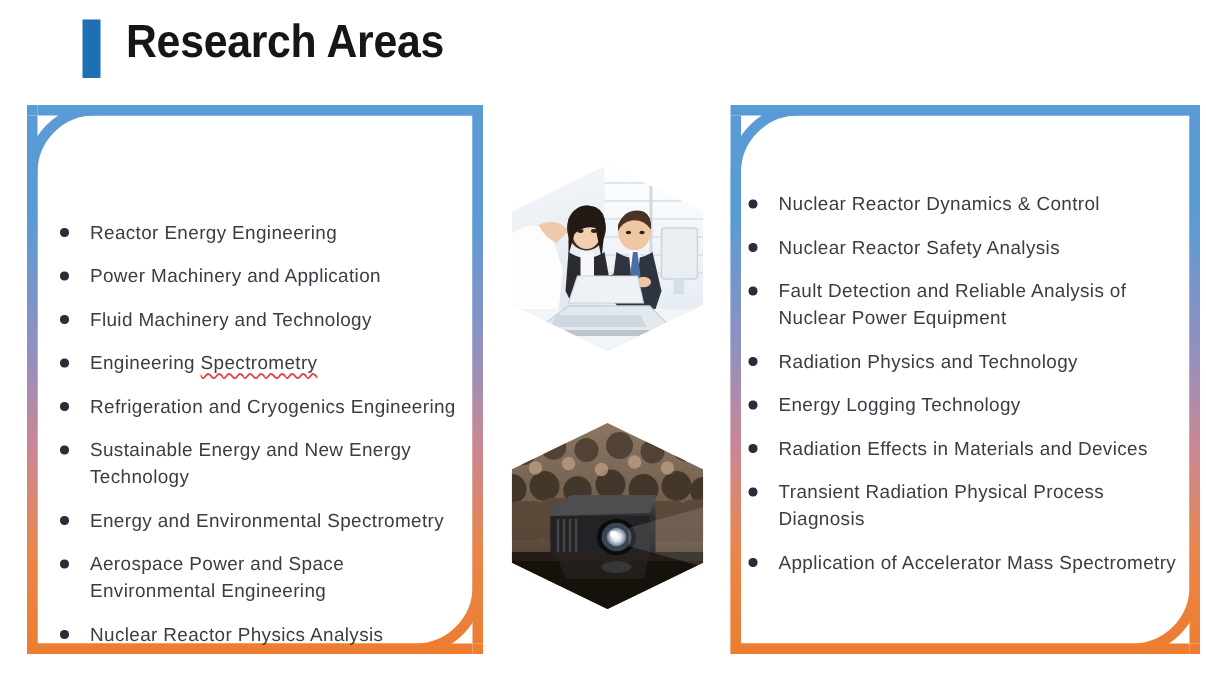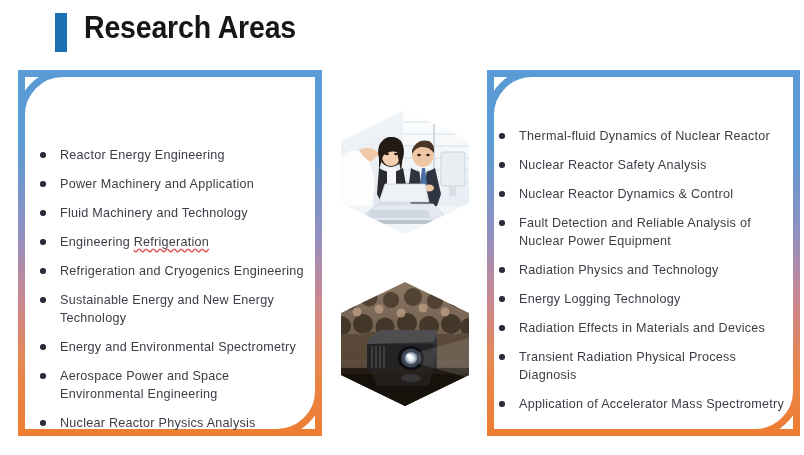--- a/index.html
+++ b/index.html
@@ -178,21 +178,21 @@
   <li class="topic-item">
     <span class="bullet"></span>
     <span>Power Machinery and Application</span>
   </li>
   <li class="topic-item">
     <span class="bullet"></span>
     <span>Fluid Machinery and Technology</span>
   </li>
   <li class="topic-item">
     <span class="bullet"></span>
-    <span><span>Engineering </span><span class="spell">Refrigeration</span></span>
+    <span><span>Engineering </span><span class="spell">Spectrometry</span></span>
   </li>
   <li class="topic-item">
     <span class="bullet"></span>
     <span>Refrigeration and Cryogenics Engineering</span>
   </li>
   <li class="topic-item">
     <span class="bullet"></span>
     <span>Sustainable Energy and New Energy Technology</span>
   </li>
   <li class="topic-item">
@@ -360,32 +360,28 @@
       <stop offset="82%" stop-color="#E9864B"></stop>
       <stop offset="100%" stop-color="#ED7D31"></stop>
     </linearGradient>
   </defs>
   <path d="M 3.5,45 A 41.5,41.5 0 0 1 45,3.5 L 309.5,3.5 L 309.5,321 A 41.5,41.5 0 0 1 268,362.5 L 3.5,362.5 Z" fill="none" stroke="url(#gradRight)" stroke-width="7"></path>
 </svg>
 
 <ul id="list-right" class="topic-list">
   <li class="topic-item">
     <span class="bullet"></span>
-    <span>Thermal-fluid Dynamics of Nuclear Reactor</span>
+    <span>Nuclear Reactor Dynamics &amp; Control</span>
   </li>
   <li class="topic-item">
     <span class="bullet"></span>
     <span>Nuclear Reactor Safety Analysis</span>
   </li>
   <li class="topic-item">
     <span class="bullet"></span>
-    <span>Nuclear Reactor Dynamics &amp; Control</span>
-  </li>
-  <li class="topic-item">
-    <span class="bullet"></span>
     <span>Fault Detection and Reliable Analysis of Nuclear Power Equipment</span>
   </li>
   <li class="topic-item">
     <span class="bullet"></span>
     <span>Radiation Physics and Technology</span>
   </li>
   <li class="topic-item">
     <span class="bullet"></span>
     <span>Energy Logging Technology</span>
   </li>

